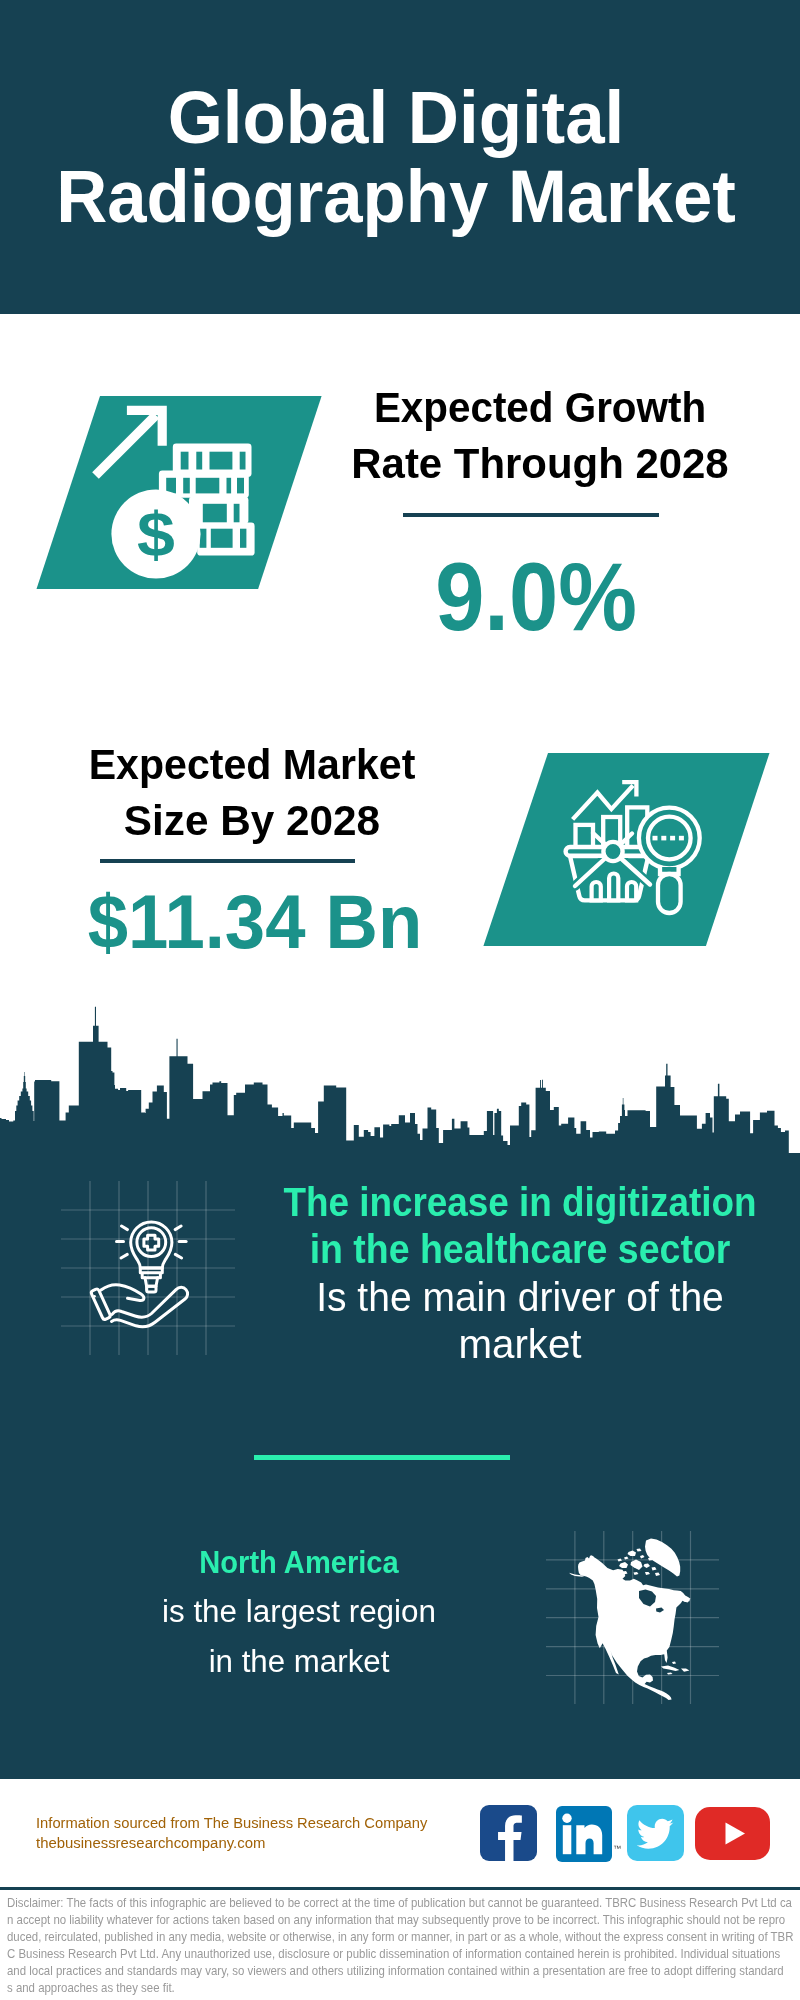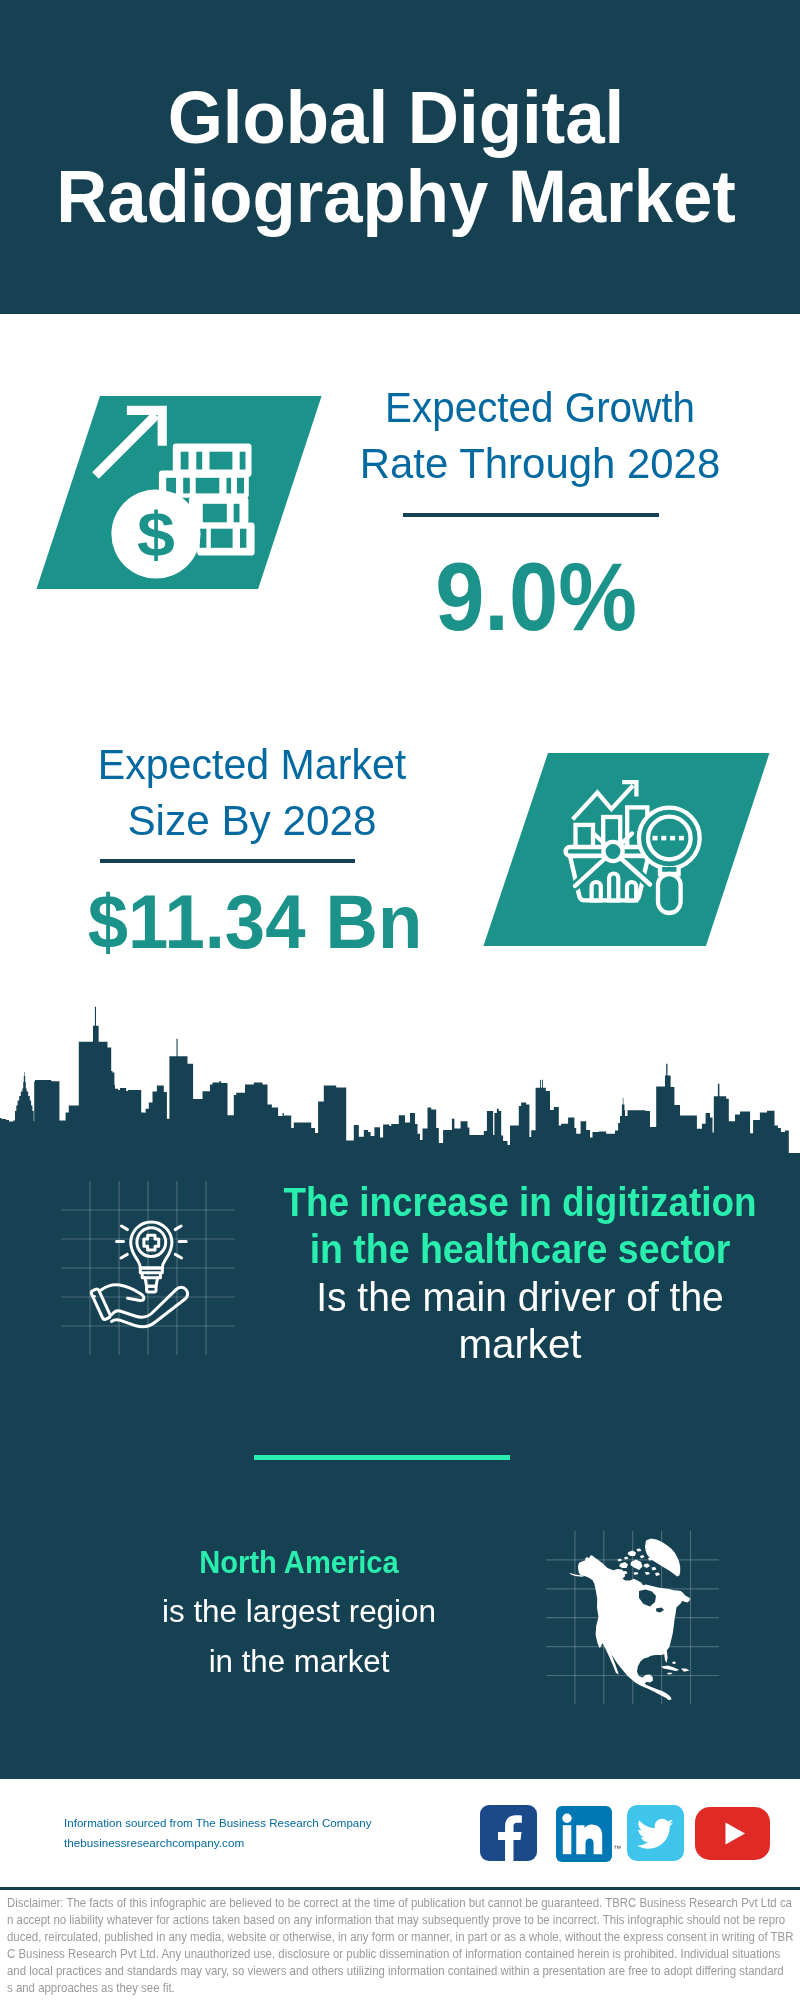--- a/index.html
+++ b/index.html
@@ -7,21 +7,21 @@
 body{width:800px;height:2000px;font-family:"Liberation Sans",sans-serif;}
 #page{position:relative;width:800px;height:2000px;overflow:hidden;background:#fff;}
 .abs{position:absolute;}
 .ctr{text-align:center;white-space:pre;}
 .ctr > div{transform-origin:50% 50%;}
 #header{left:0;top:0;width:800px;height:314px;background:#164152;}
 #title-block{left:0;top:77.5px;width:768px;color:#fff;font-weight:bold;font-size:74.5px;line-height:79.5px;margin-left:12px;}
 #title-l1{transform:scaleX(0.951);}
 #title-l2{transform:scaleX(0.949);}
 
-.hd{color:#0369a1;font-weight:normal;font-size:42.5px;line-height:56.4px;}
+.hd{color:#000000;font-weight:bold;font-size:42.5px;line-height:56.4px;}
 .val{color:#1b928a;font-weight:bold;}
 .rule{background:#164152;height:4px;}
 
 #sec1-head{left:340px;top:380.0px;width:400px;}
 #s1h1{transform:scaleX(0.9505);}
 #s1h2{transform:scaleX(0.9864);}
 #sec1-rule{left:403px;top:513px;width:256px;}
 #sec1-val{left:336px;top:543.0px;width:400px;font-size:96px;line-height:107.25px;transform:scaleX(0.9218);transform-origin:50% 50%;}
 
 #sec2-head{left:52px;top:737px;width:400px;}
@@ -39,21 +39,21 @@
 #hl1 .l1{transform:scaleX(0.8992);}
 #hl1 .l2{transform:scaleX(0.9141);}
 #hl1 .l3{transform:scaleX(0.9515);}
 #hl1 .l4{transform:scaleX(0.982);}
 #greenrule{left:254px;top:1455.3px;width:256px;height:4.8px;background:#2aeeae;}
 #hl2{left:18.7px;top:1537.7px;width:560px;font-size:31px;line-height:49.7px;}
 #hl2 .l1{transform:scaleX(0.9387);}
 #hl2 .l2{transform:scaleX(1.0127);}
 #hl2 .l3{transform:scaleX(1.0084);}
 
-#src-text{left:35.7px;top:1813.8px;width:600px;color:#0369a1;font-size:11px;line-height:19.7px;white-space:pre;margin-left:28px;}
+#src-text{left:35.7px;top:1813.8px;width:600px;color:#a16207;font-size:14px;line-height:19.7px;white-space:pre;}
 #src-text > div{transform-origin:0% 50%;}
 #src-l1{transform:scaleX(1.053);}
 #src-l2{transform:scaleX(1.0655);}
 #footrule{left:0;top:1886.8px;width:800px;height:3px;background:#164152;}
 #disclaimer{left:7.4px;top:1893.6px;width:900px;color:#9a9a9a;font-size:13.4px;line-height:17px;white-space:pre;}
 #disclaimer > div{transform:scaleX(0.8537);transform-origin:0% 50%;}
 
 </style>
 </head>
 <body>

